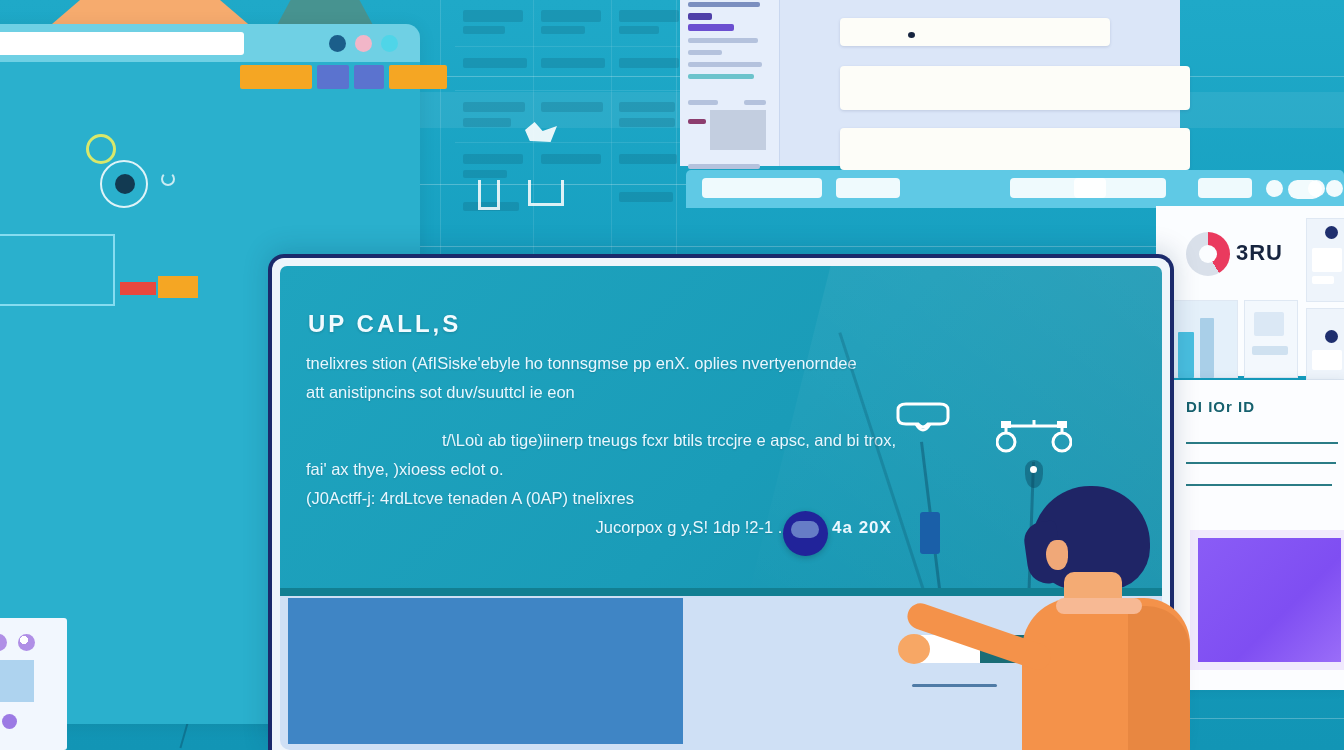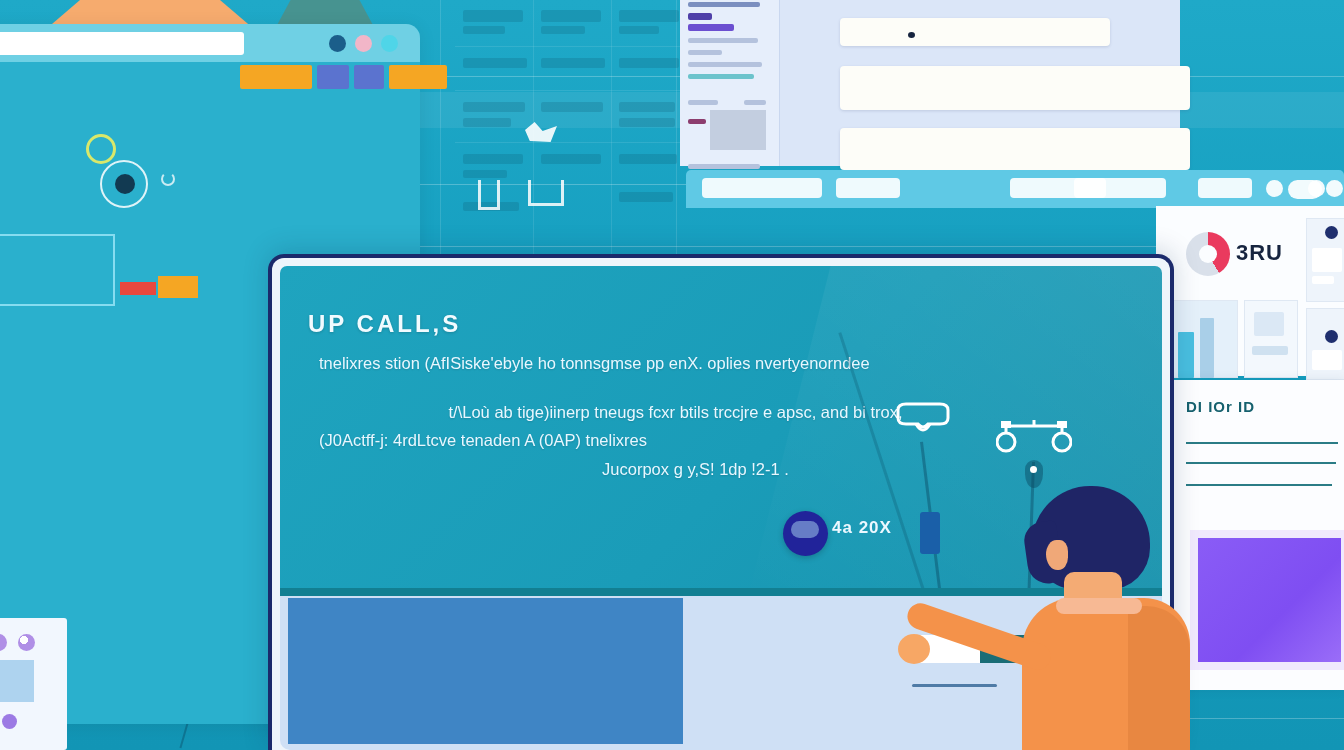--- a/index.html
+++ b/index.html
@@ -216,21 +216,20 @@
   .screen-title {
     position:absolute; left:28px; top:44px;
     font-size:24px; font-weight:700; letter-spacing:3px;
     color:#f1fbff;
     text-shadow:0 1px 3px rgba(0,0,0,.18);
   }
   .screen-body {
     position:absolute; left:26px; top:84px; right:130px;
     color:#e8f7ff; font-size:16.5px; line-height:1.62;
     text-shadow:0 1px 2px rgba(0,0,0,.14);
-    margin-left:13px;
   }
   .screen-body p { margin-bottom:2px; }
   .screen-body .gap { margin-top:22px;text-align:center; }
   .screen-center { text-align:center; padding-left:40px; }
   .badge-circle {
     position:absolute; left:783px; top:511px;
     width:45px; height:45px; border-radius:50%;
     background:#21239a;
     box-shadow:0 2px 6px rgba(0,0,0,.2);
   }
@@ -489,21 +488,23 @@
   <div class="laptop">
     <div class="laptop-frame"></div>
 
     <div class="screen">
       <div class="screen-sheen"></div>
 
       <div class="screen-title">UP  CALL,S</div>
 
       <div class="screen-body">
         <p>tnelixres  stion (AfISiske'ebyle ho tonnsgmse pp enX. oplies nvertyenorndee</p>
+        <p>att anistipncins sot duv/suuttcl ie eon</p>
         <p class="gap">t/\Loù ab tige)iinerp tneugs fcxr btils trccjre e apsc, and bi trox,</p>
+        <p>fai' ax thye, )xioess eclot o.</p>
         <p>(J0Actff-j: 4rdLtcve tenaden A (0AP) tnelixres</p>
         <p class="screen-center">Jucorpox g y,S! 1dp !2-1 .</p>
       </div>
 
       <svg class="deco-icon" style="left:612px;top:134px;" width="62" height="46" viewBox="0 0 62 46">
         <path d="M6 10 Q6 4 14 4 L48 4 Q56 4 56 10 L56 18 Q56 24 48 24 L36 24 Q31 30 26 24 L14 24 Q6 24 6 18 Z" fill="none" stroke="#ffffff" stroke-width="3"></path>
         <path d="M24 24 Q31 36 38 24" fill="none" stroke="#ffffff" stroke-width="3"></path>
       </svg>
 
       <svg class="deco-icon" style="left:716px;top:146px;" width="76" height="56" viewBox="0 0 76 56">

